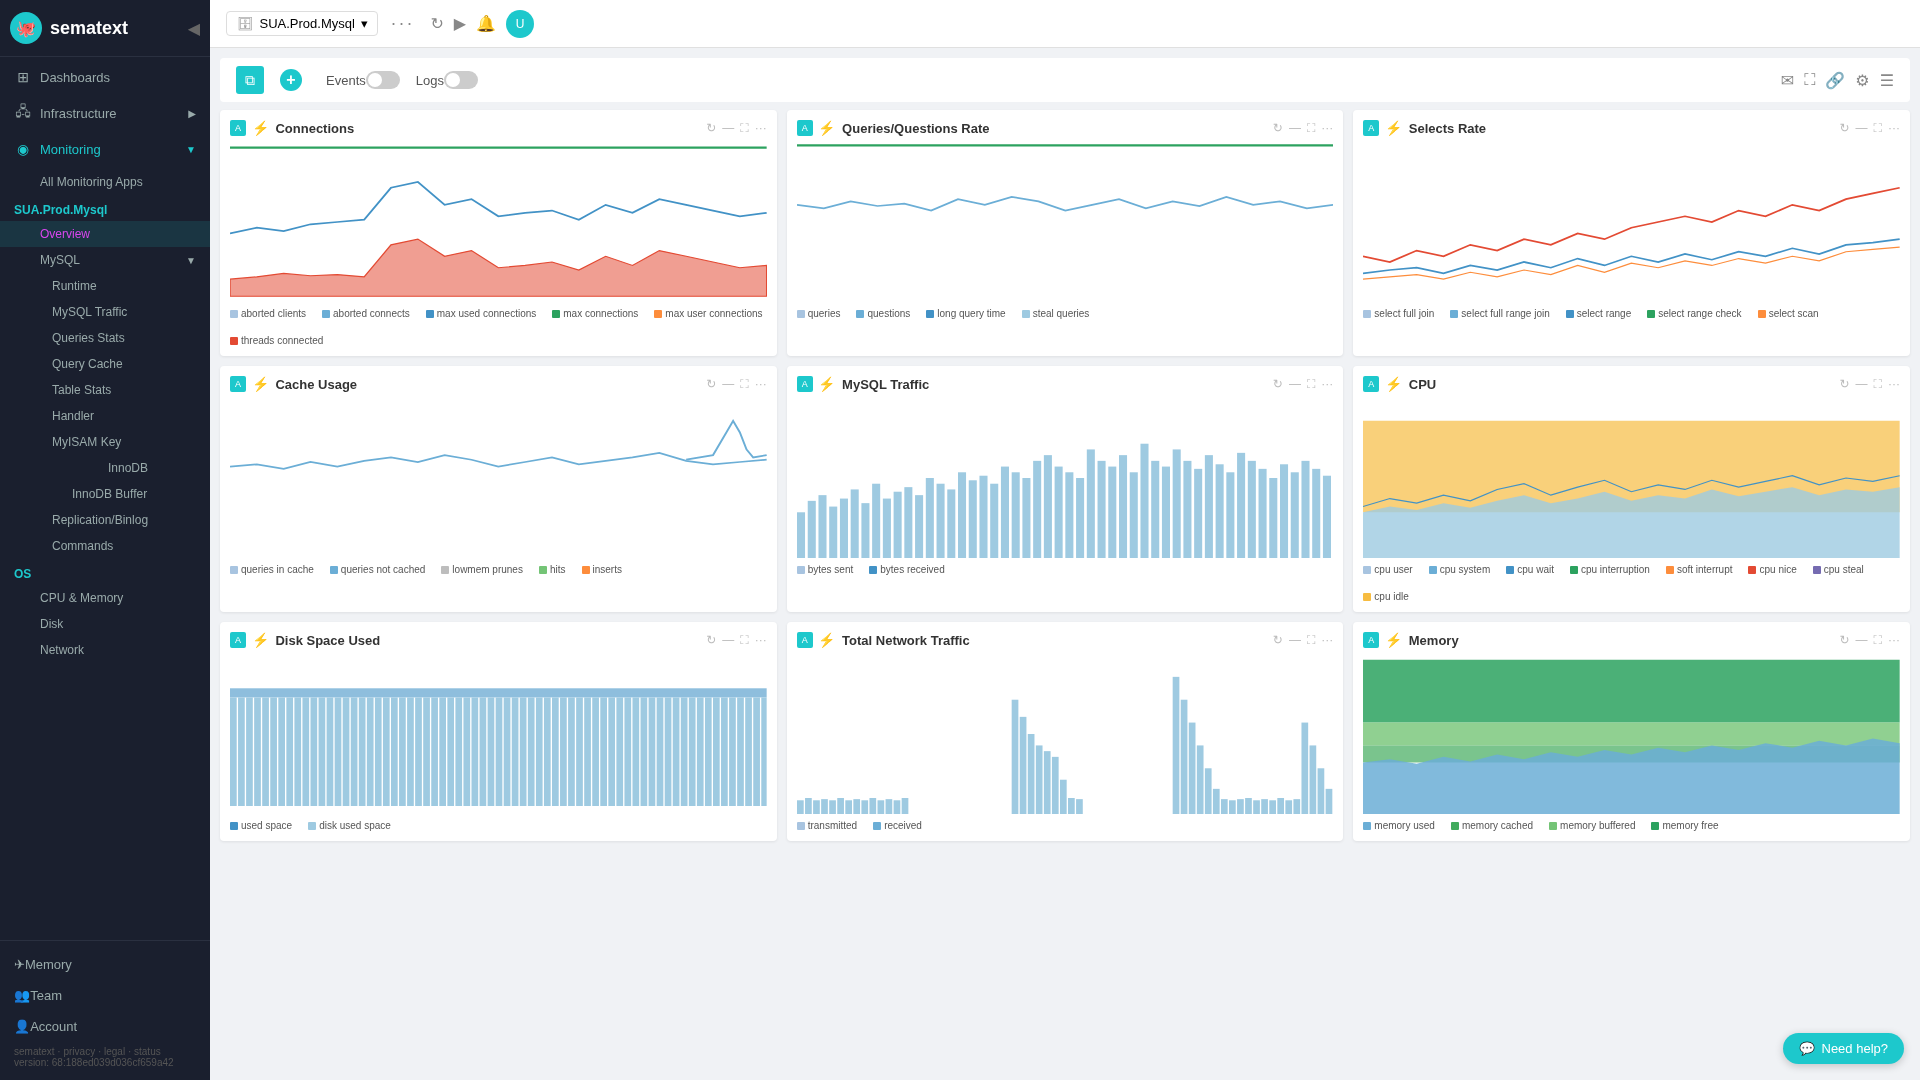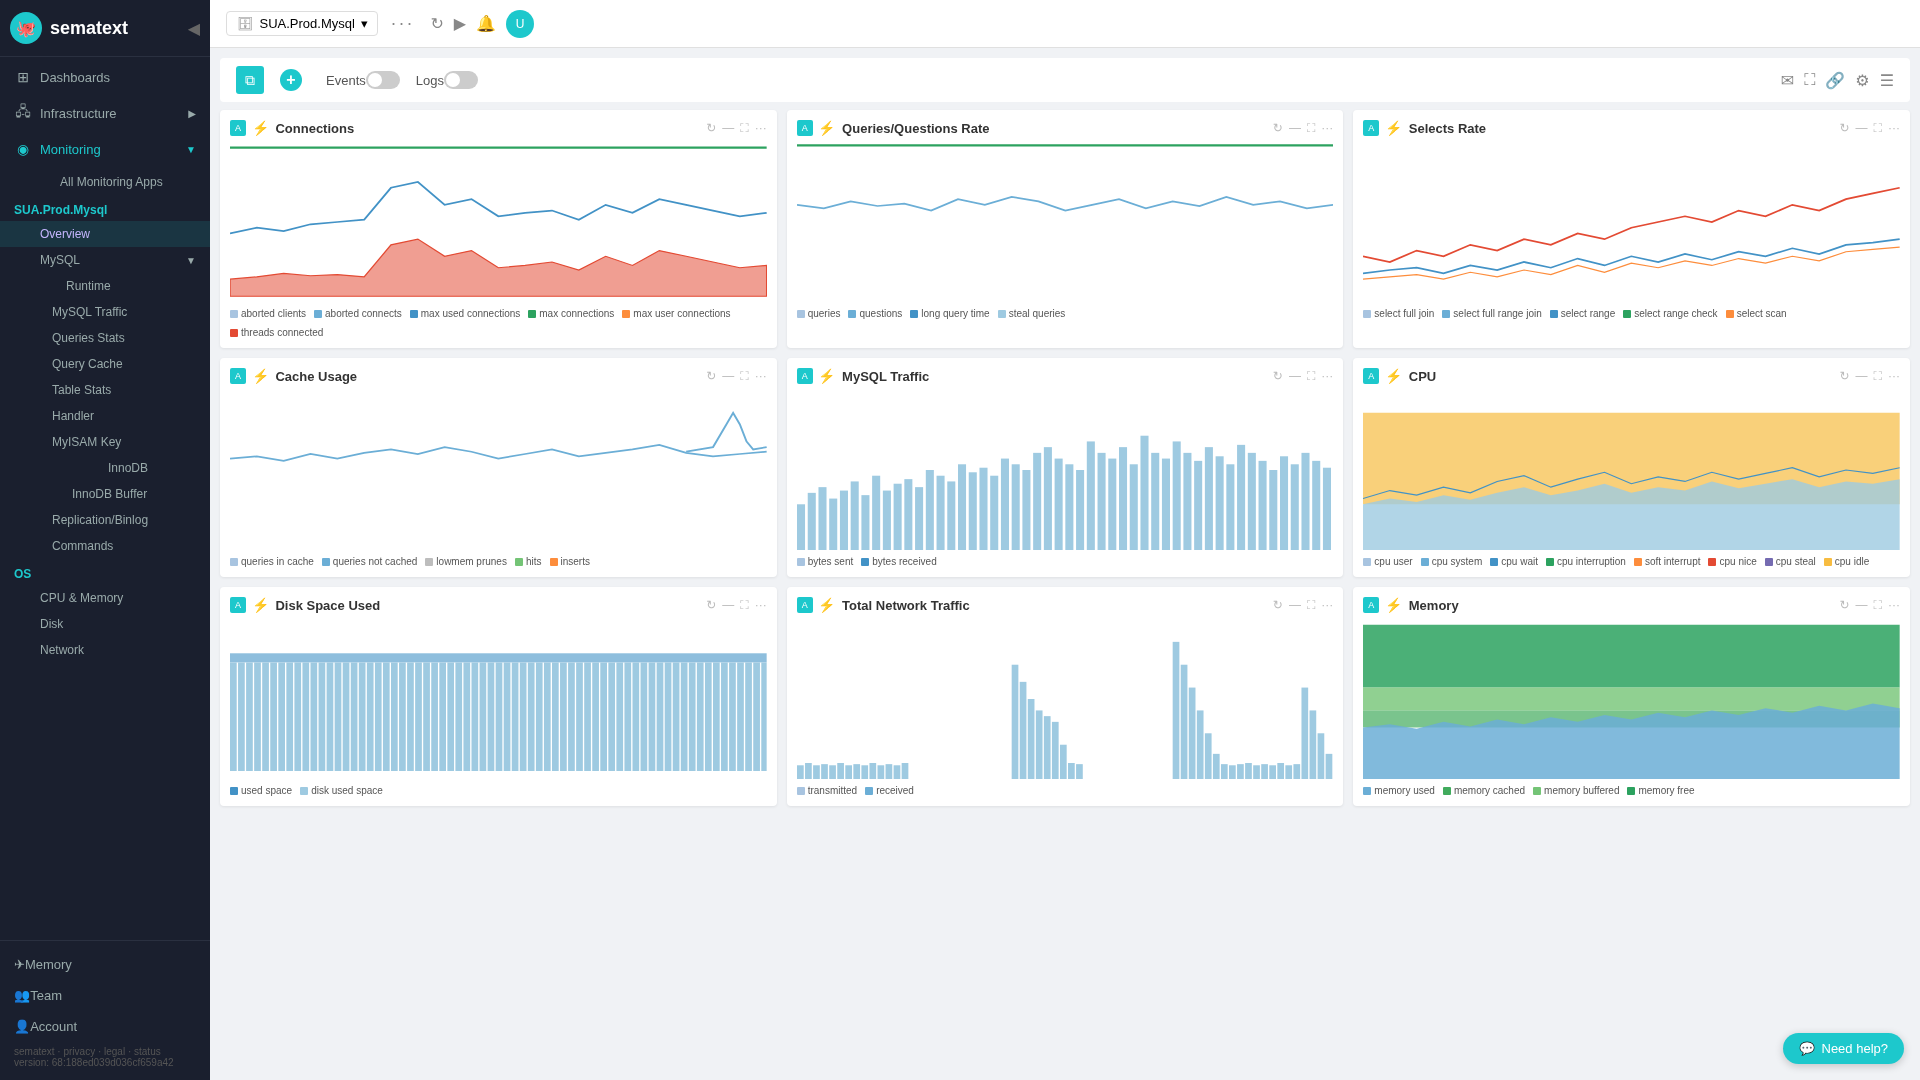--- a/index.html
+++ b/index.html
@@ -13,21 +13,21 @@
     .sidebar-collapse { margin-left: auto; color: #666; cursor: pointer; font-size: 16px; }
 
     .sidebar-section { padding: 4px 0; }
     .sidebar-item { display: flex; align-items: center; padding: 8px 14px; cursor: pointer; color: #9aa; font-size: 13px; }
     .sidebar-item.active { color: #1dc8cc; }
     .sidebar-item .icon { width: 18px; margin-right: 8px; text-align: center; font-size: 14px; }
     .sidebar-item .arrow { margin-left: auto; font-size: 10px; }
 
     .sidebar-sub { padding-left: 0; }
     .sidebar-sub-item { display: flex; align-items: center; padding: 6px 14px 6px 40px; cursor: pointer; color: #9aa; font-size: 12px; }
-    .sidebar-sub-item.active { color: #c4b5fd; background: #1dc8cc22; }
+    .sidebar-sub-item.active { color: #d946ef; background: #1dc8cc22; }
 
     .sidebar-app-label { color: #1dc8cc; font-size: 12px; font-weight: 600; padding: 8px 14px 4px; }
 
     .sidebar-footer { margin-top: auto; border-top: 1px solid #2a3040; padding: 8px 0; }
     .sidebar-footer-item { display: flex; align-items: center; padding: 8px 14px; cursor: pointer; color: #9aa; font-size: 13px; }
     .sidebar-version { font-size: 10px; color: #555; padding: 4px 14px; }
 
     
     .main { flex: 1; display: flex; flex-direction: column; overflow: hidden; }
 
@@ -57,21 +57,21 @@
     .events-bar-icon { color: #888; cursor: pointer; font-size: 16px; }
 
     
     .chart-grid { display: grid; grid-template-columns: repeat(3, 1fr); gap: 10px; }
     .chart-card { background: white; border-radius: 4px; padding: 10px; box-shadow: 0 1px 3px rgba(0,0,0,0.08); }
     .chart-header { display: flex; align-items: center; gap: 6px; margin-bottom: 6px; }
     .chart-title { font-size: 13px; font-weight: 600; color: #333; flex: 1; }
     .chart-icons { display: flex; gap: 6px; color: #bbb; font-size: 12px; }
     .chart-icons span { cursor: pointer; }
     .chart-area { height: 160px; position: relative; overflow: hidden; }
-    .chart-legend { display: flex; flex-wrap: wrap; gap: 8px; margin-top: 6px; font-size: 10px; color: #555; }
+    .chart-legend { display: flex; flex-wrap: wrap; gap: 16px; margin-top: 6px; font-size: 10px; color: #555; }
     .legend-item { display: flex; align-items: center; gap: 3px; }
     .legend-dot { width: 8px; height: 8px; border-radius: 1px; flex-shrink: 0; }
 
     
     svg { width: 100%; height: 100%; }
 
     
     .app-icon { width: 16px; height: 16px; background: #1dc8cc; border-radius: 2px; display: inline-flex; align-items: center; justify-content: center; color: white; font-size: 9px; }
 
     
@@ -100,32 +100,32 @@
       <span class="arrow">▶</span>
     </div>
     <div class="sidebar-item active">
       <span class="icon">◉</span>
       <span>Monitoring</span>
       <span class="arrow">▼</span>
     </div>
   </div>
 
   <div class="sidebar-sub">
-    <div class="sidebar-sub-item" style="color:#9aa; font-size:12px; padding-left:60px;">
+    <div class="sidebar-sub-item" style="color:#9aa; font-size:12px; padding-left:40px;">
       <span>All Monitoring Apps</span>
     </div>
     <div class="sidebar-app-label">SUA.Prod.Mysql</div>
     <div class="sidebar-sub-item active">
       <span>Overview</span>
     </div>
     <div class="sidebar-sub-item">
       <span>MySQL</span>
       <span class="arrow" style="margin-left:auto; font-size:10px;">▼</span>
     </div>
-    <div class="sidebar-sub-item" style="padding-left:52px;margin-left:14px;">
+    <div class="sidebar-sub-item" style="padding-left:52px;">
       <span>Runtime</span>
     </div>
     <div class="sidebar-sub-item" style="padding-left:52px;">
       <span>MySQL Traffic</span>
     </div>
     <div class="sidebar-sub-item" style="padding-left:52px;">
       <span>Queries Stats</span>
     </div>
     <div class="sidebar-sub-item" style="padding-left:52px;">
       <span>Query Cache</span>

